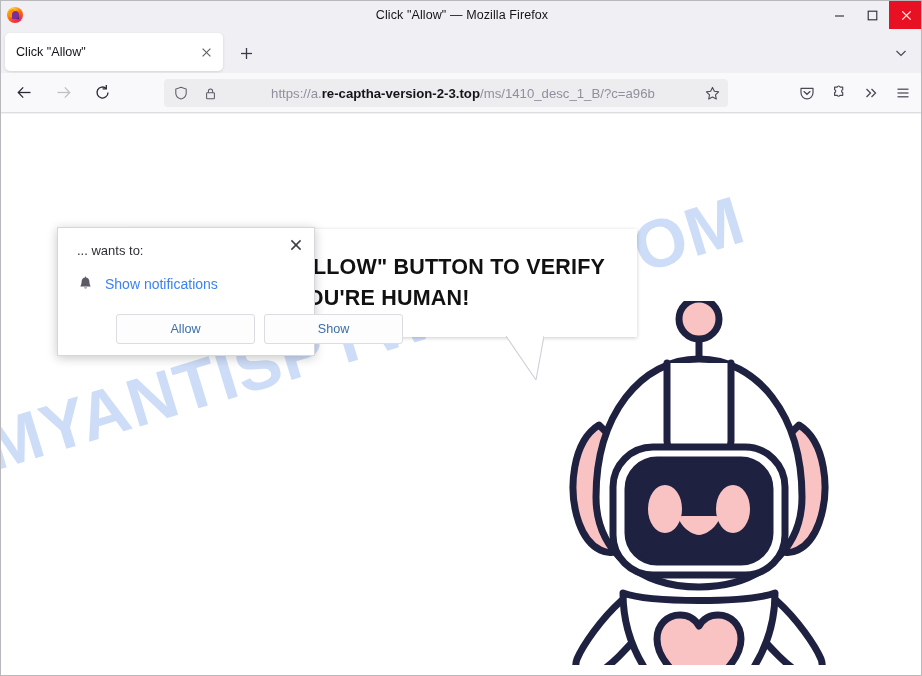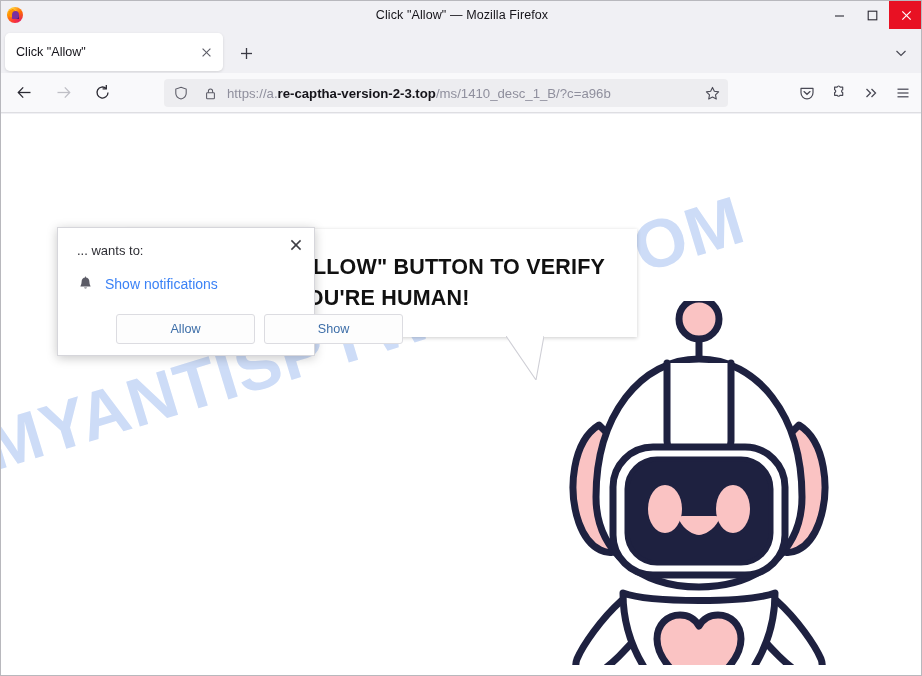--- a/index.html
+++ b/index.html
@@ -122,20 +122,21 @@
     display: flex; align-items: center; justify-content: center;
     color: #5b5b66; flex: none;
   }
   .url-text {
     flex: 1; margin-left: 5px;
     font-size: 13.2px; color: #8f8f9d;
     white-space: nowrap; overflow: hidden;
     position: relative;
     -webkit-mask-image: linear-gradient(to right, #000 0%, #000 90%, rgba(0,0,0,0) 100%);
             mask-image: linear-gradient(to right, #000 0%, #000 90%, rgba(0,0,0,0) 100%);
+            text-align: center;
   }
   .url-text .host { color: #15141a; font-weight: 600; }
   .url-star {
     width: 26px; height: 26px; margin-right: 3px;
     display: flex; align-items: center; justify-content: center;
     color: #4a4a55; flex: none;
   }
   .toolicons {
     position: absolute; right: 4px; top: 4px;
     height: 32px; display: flex; align-items: center;

